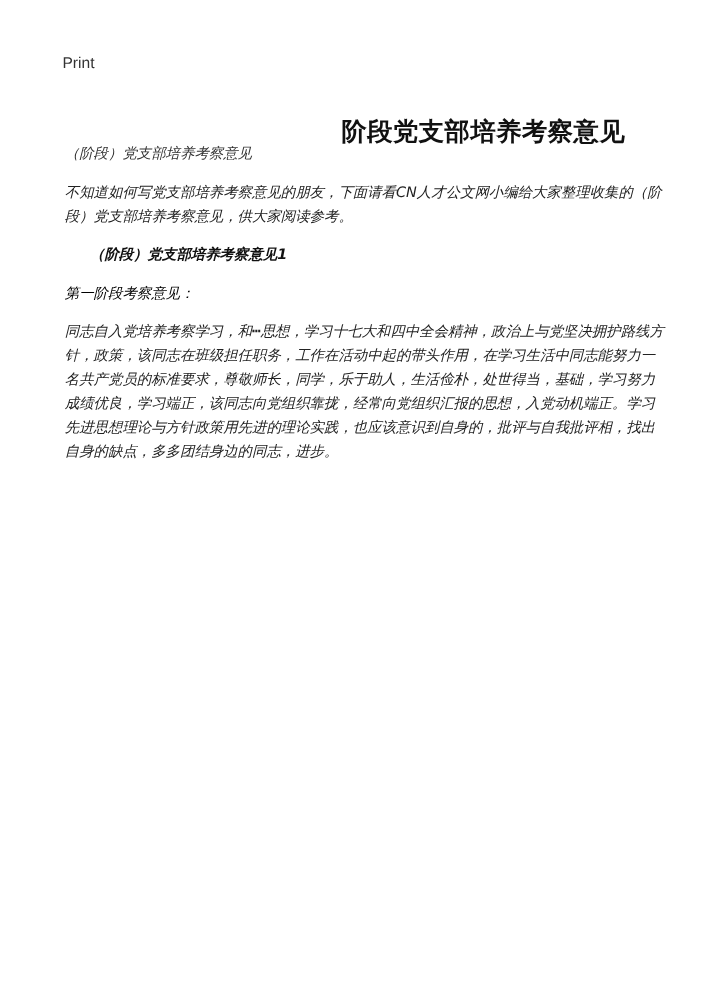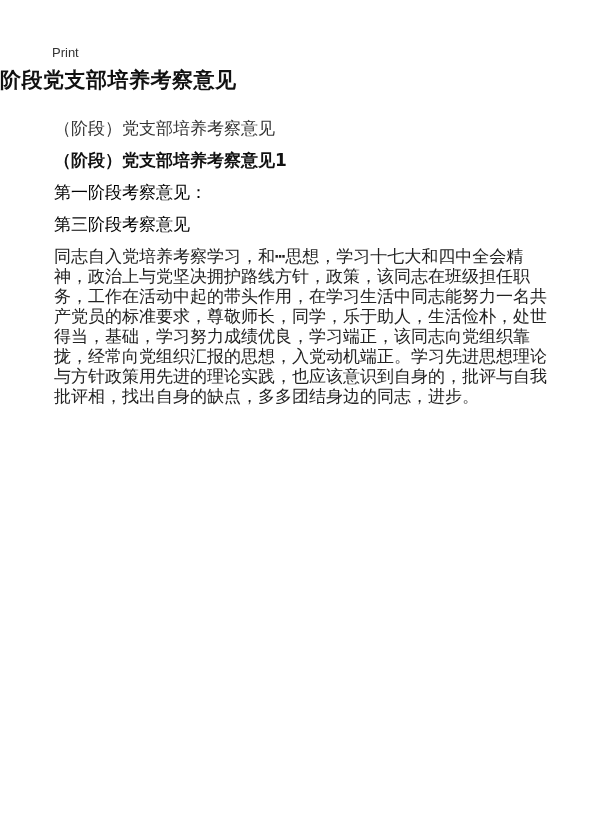--- a/index.html
+++ b/index.html
@@ -1,39 +1,39 @@
 <!DOCTYPE html>
 <html><head>
 <meta charset="utf-8">
 <style>
   html, body { margin: 0; padding: 0; background: #ffffff; }
   body { width: 600px; height: 828px; overflow: hidden; position: relative;
          font-family: "DejaVu Sans", sans-serif; color: #222; }
   .print { position: absolute; left: 52px; top: 45px; font-family: Liberation Sans, sans-serif;
            font-size: 13px; color: #333; }
-  .title { position: absolute; left: 0; width: 521px; top: 66px; text-align: left;
+  .title { position: absolute; left: 0; width: 521px; top: 96px; text-align: right;
            font-size: 21px; font-weight: bold; color: #111; letter-spacing: 0.5px; }
   .content { position: absolute; left: 54px; top: 118px; width: 500px; }
-  p { margin: 0; font-size: 17px; line-height: 20px; color: #222; }
+  p { margin: 0; font-size: 12px; line-height: 20px; color: #222; font-style: italic; }
   .sub { margin-bottom: 12px; color: #333; }
   .intro { margin-bottom: 12px; }
-  .h-bold { font-weight: bold; margin-bottom: 12px; color: #111; }
+  .h-bold { font-weight: bold; margin-bottom: 12px; color: #111; margin-left: 21px; }
   .stage-h { margin-bottom: 12px; color: #000000; }
   .para { margin-bottom: 14px; }
 </style>
 </head>
 <body>
 
 <div class="print">Print</div>
 
 <div class="title">阶段党支部培养考察意见</div>
 
 <div class="content">
   <p class="sub">（阶段）党支部培养考察意见</p>
+  <p class="intro">不知道如何写党支部培养考察意见的朋友，下面请看CN人才公文网小编给大家整理收集的（阶段）党支部培养考察意见，供大家阅读参考。</p>
   <p class="h-bold">（阶段）党支部培养考察意见1</p>
 
   <p class="stage-h">第一阶段考察意见：</p>
 
 
-  <p class="stage-h">第三阶段考察意见</p>
   <p class="para">同志自入党培养考察学习，和┅思想，学习十七大和四中全会精神，政治上与党坚决拥护路线方针，政策，该同志在班级担任职务，工作在活动中起的带头作用，在学习生活中同志能努力一名共产党员的标准要求，尊敬师长，同学，乐于助人，生活俭朴，处世得当，基础，学习努力成绩优良，学习端正，该同志向党组织靠拢，经常向党组织汇报的思想，入党动机端正。学习先进思想理论与方针政策用先进的理论实践，也应该意识到自身的，批评与自我批评相，找出自身的缺点，多多团结身边的同志，进步。</p>
 
 </div>
 
 </body></html>

